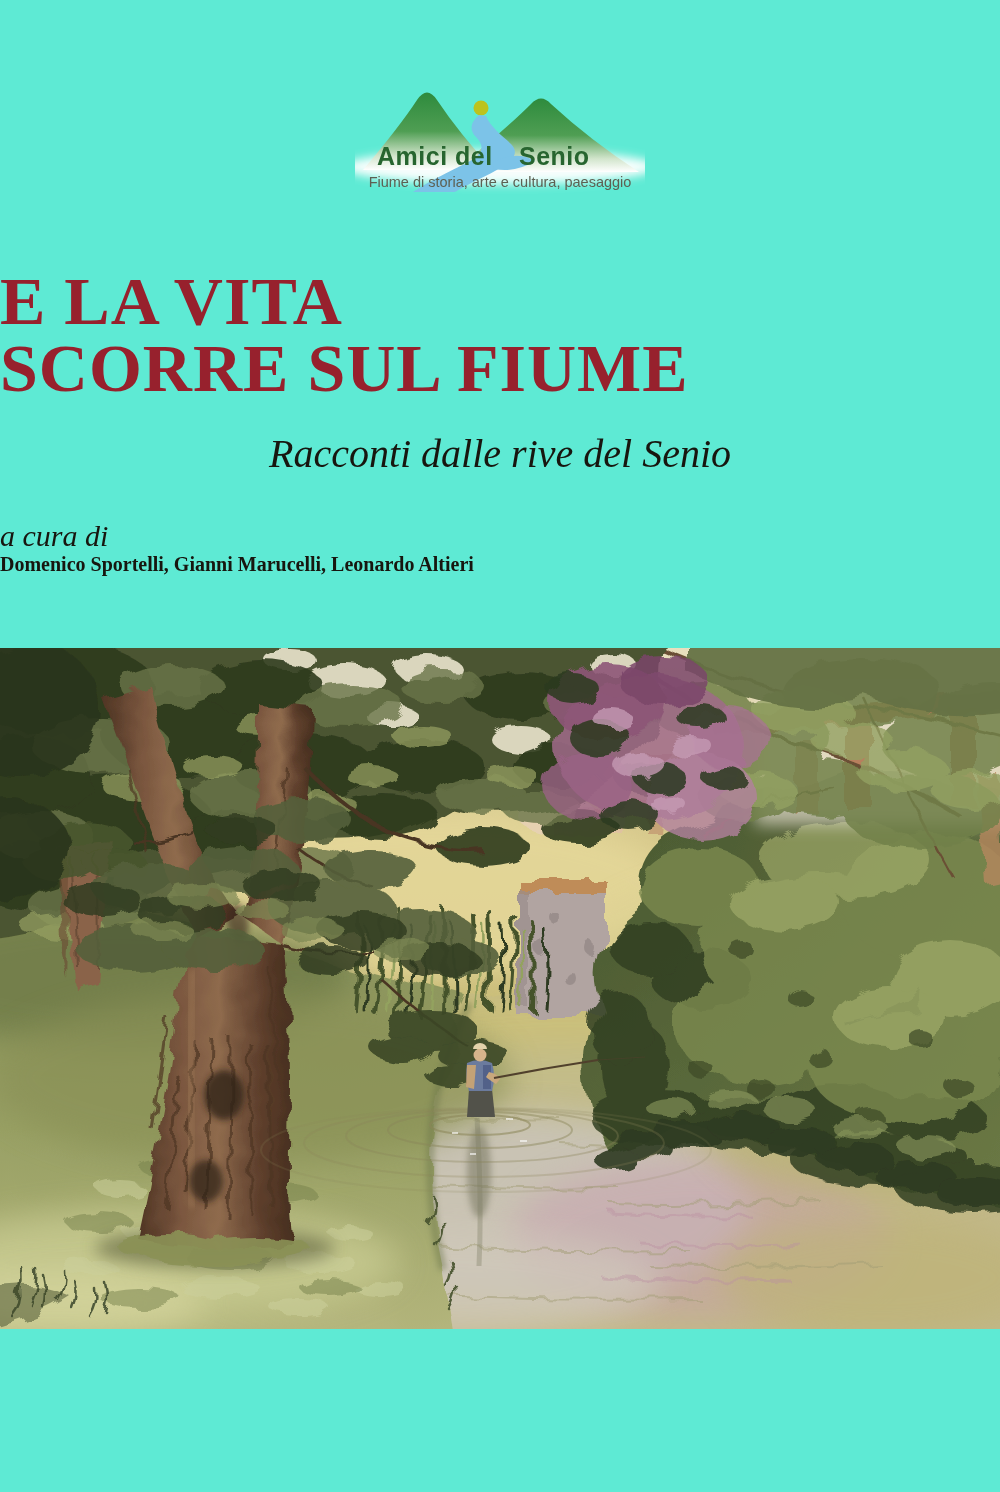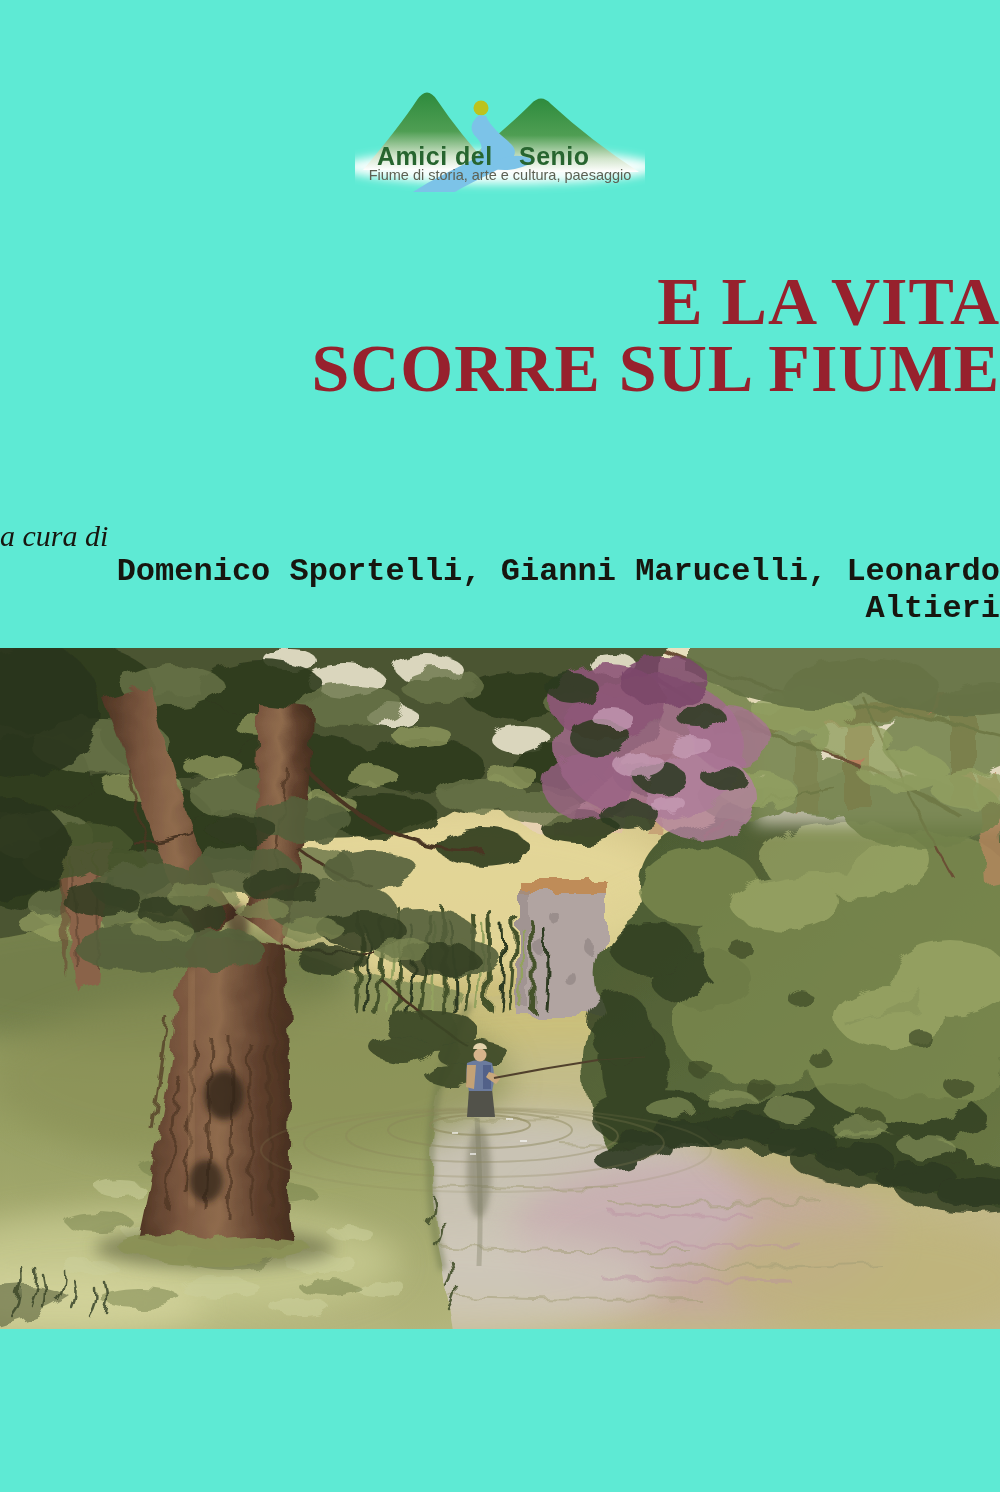--- a/index.html
+++ b/index.html
@@ -8,31 +8,31 @@
     position:relative; width:1000px; height:1492px; margin:0 auto;
     background:#5eead4; overflow:hidden;
   }
   
   .logo{position:absolute; left:355px; top:78px; width:290px; height:118px;}
   .logo-art{position:absolute; left:0; top:0; width:290px; height:118px;}
   .logo-name{position:absolute; top:64px; font-family:"Liberation Sans", sans-serif;
     font-weight:bold; font-size:25px; color:#27652f; letter-spacing:.5px; white-space:nowrap;}
   .logo-name.left{left:22px;}
   .logo-name.right{left:164px;}
-  .logo-tagline{position:absolute; top:89px; left:-60px; width:410px; text-align:center;
+  .logo-tagline{position:absolute; top:96px; left:-60px; width:410px; text-align:center;
     font-family:"Liberation Sans", sans-serif; font-size:14.5px; color:#5d6053; white-space:nowrap;}
   
-  .title{position:absolute; left:0; top:268px; width:100%; text-align:right;
+  .title{position:absolute; left:0; top:268px; width:100%; text-align:left;
     color:#97212d; font-weight:bold; font-size:68px; line-height:67px; letter-spacing:1px;}
   .subtitle{position:absolute; left:0; top:430px; width:100%; text-align:center;
     color:#17160f; font-style:italic; font-size:40px;}
   .curator{position:absolute; left:0; top:519px; width:100%; text-align:left;
     color:#17160f; font-style:italic; font-size:30px;}
-  .authors{position:absolute; left:0; top:553px; width:100%; text-align:right;
-    color:#17160f; font-weight:bold; font-size:32px;font-family:Liberation Mono, monospace;}
+  .authors{position:absolute; left:0; top:553px; width:100%; text-align:left;
+    color:#17160f; font-weight:bold; font-size:20px;}
   
   .painting{position:absolute; left:0; top:648px; width:1000px; height:681px; overflow:hidden;}
   .painting svg{display:block;}
   
   .publisher{position:absolute; left:0; top:1408px; width:100%; text-align:center;
     color:#17160f; font-weight:bold; font-style:italic; font-size:27px;}
 </style>
 </head>
 <body>
 
@@ -60,20 +60,21 @@
     </svg>
     <span class="logo-name left">Amici del</span>
     <span class="logo-name right">Senio</span>
     <div class="logo-tagline">Fiume di storia, arte e cultura, paesaggio</div>
   </header>
 
   <h1 class="title" style="margin:0;">
     <span>E LA VITA</span><br>
     <span>SCORRE SUL FIUME</span>
   </h1>
+  <div class="subtitle">Racconti dalle rive del Senio</div>
   <div class="curator">a cura di</div>
   <div class="authors">Domenico Sportelli, Gianni Marucelli, Leonardo Altieri</div>
 
   <div class="painting">
   <svg width="1000" height="681" viewBox="0 0 1000 681" preserveAspectRatio="none" role="img" aria-label="Watercolor painting: an angler wading and fly-fishing in the green water of the Senio river beneath a large leaning tree on a grassy bank, with dense bushes, pink blossoms and a glimpse of terracotta buildings on the far shore.">
     <defs>
       <linearGradient id="gBg" x1="0" y1="0" x2="0" y2="1">
         <stop offset="0" stop-color="#ebe3c6"></stop>
             <stop offset="0.16" stop-color="#dcd09c"></stop>
         <stop offset="0.34" stop-color="#d1c282"></stop>

